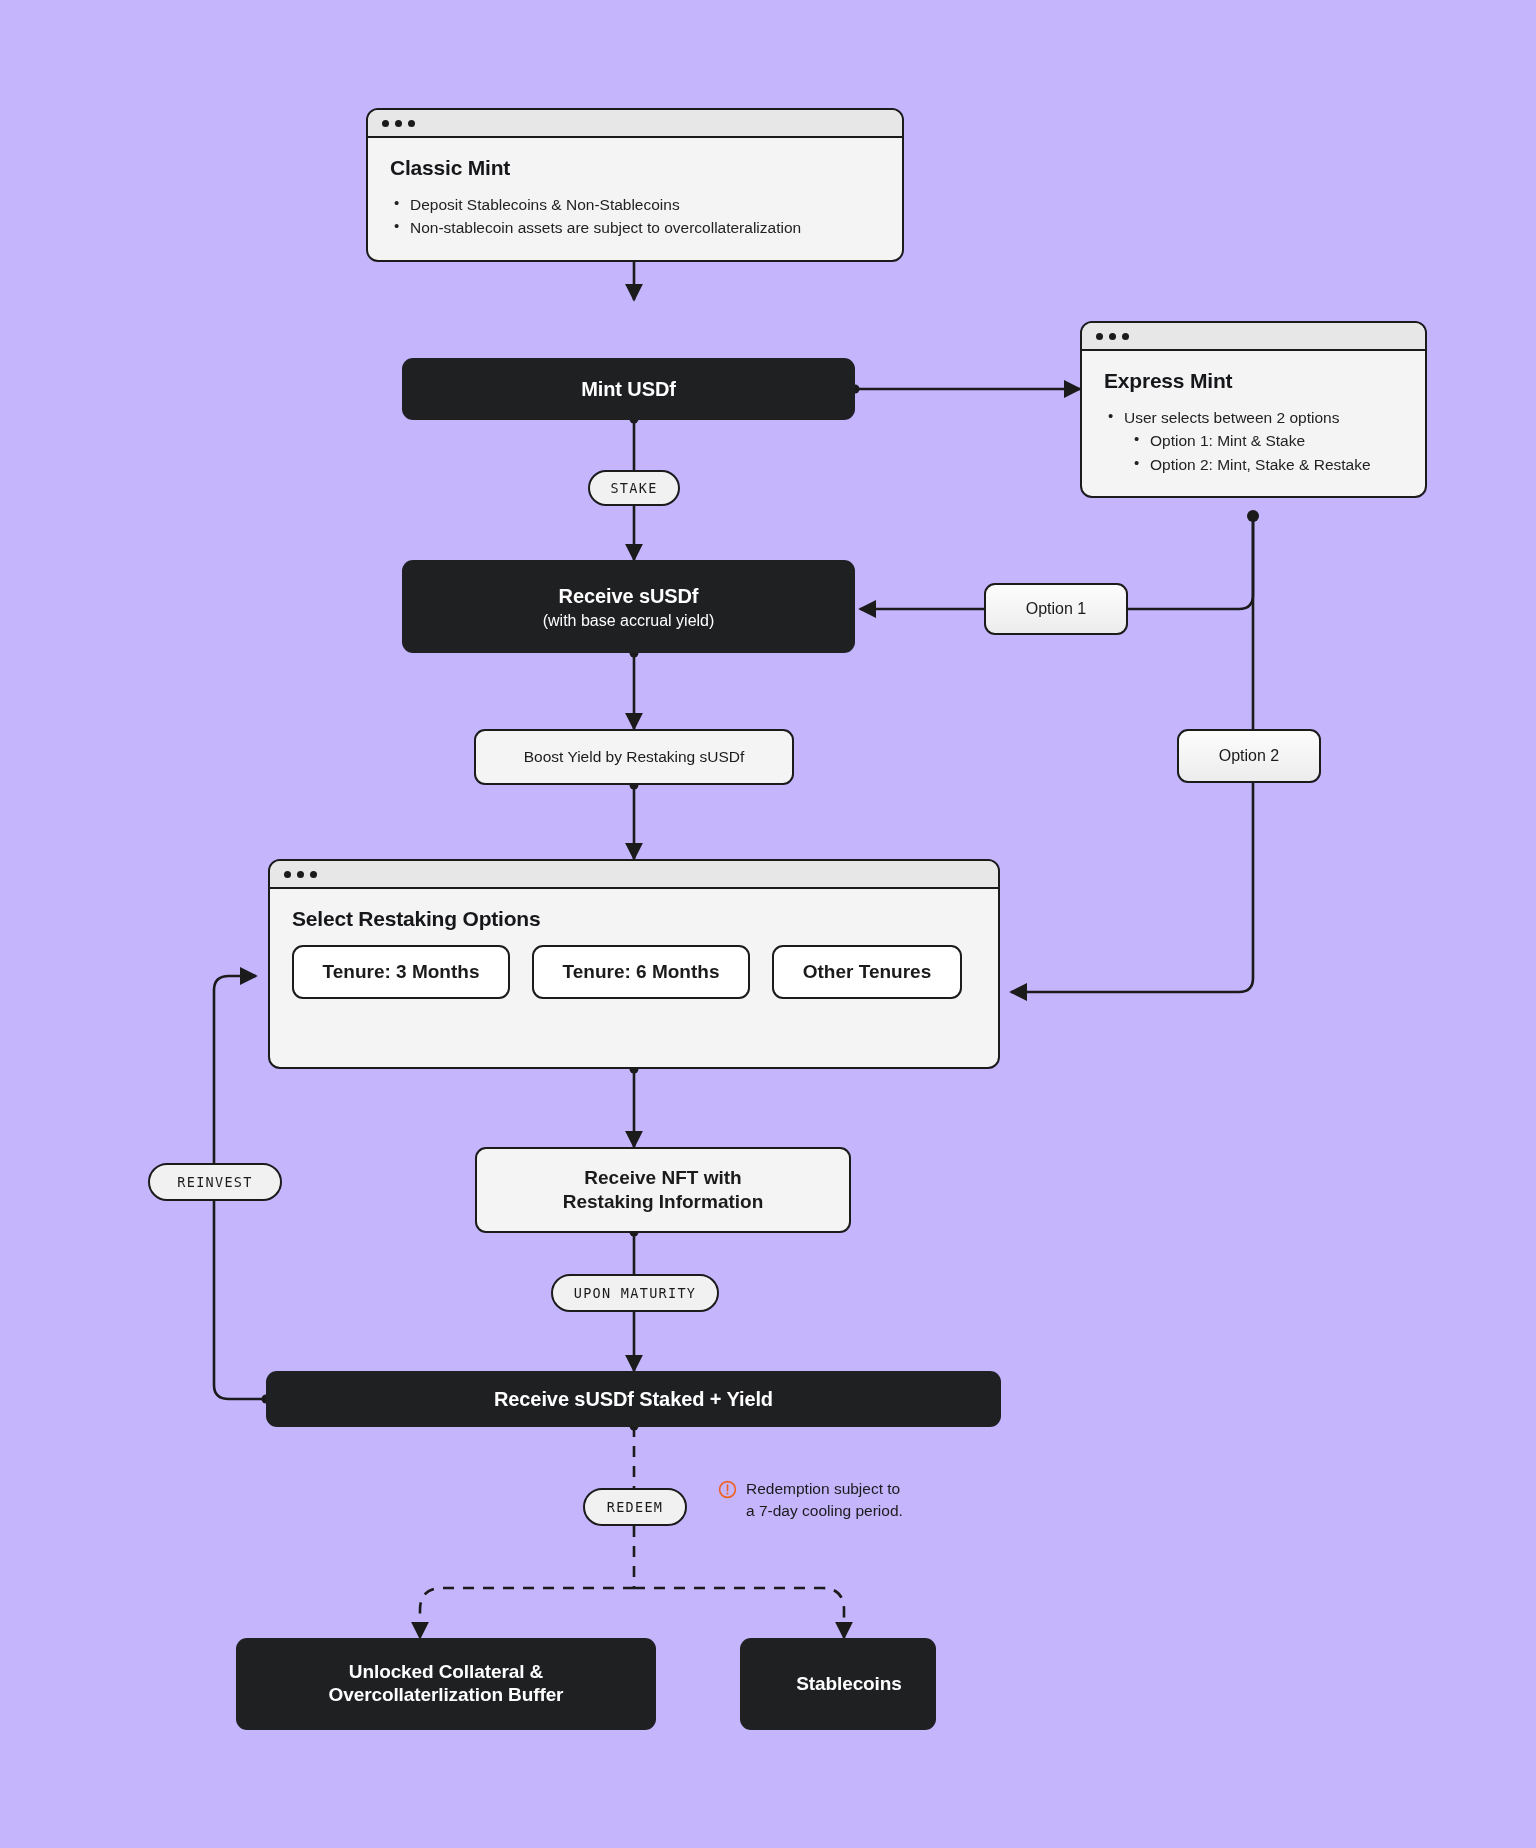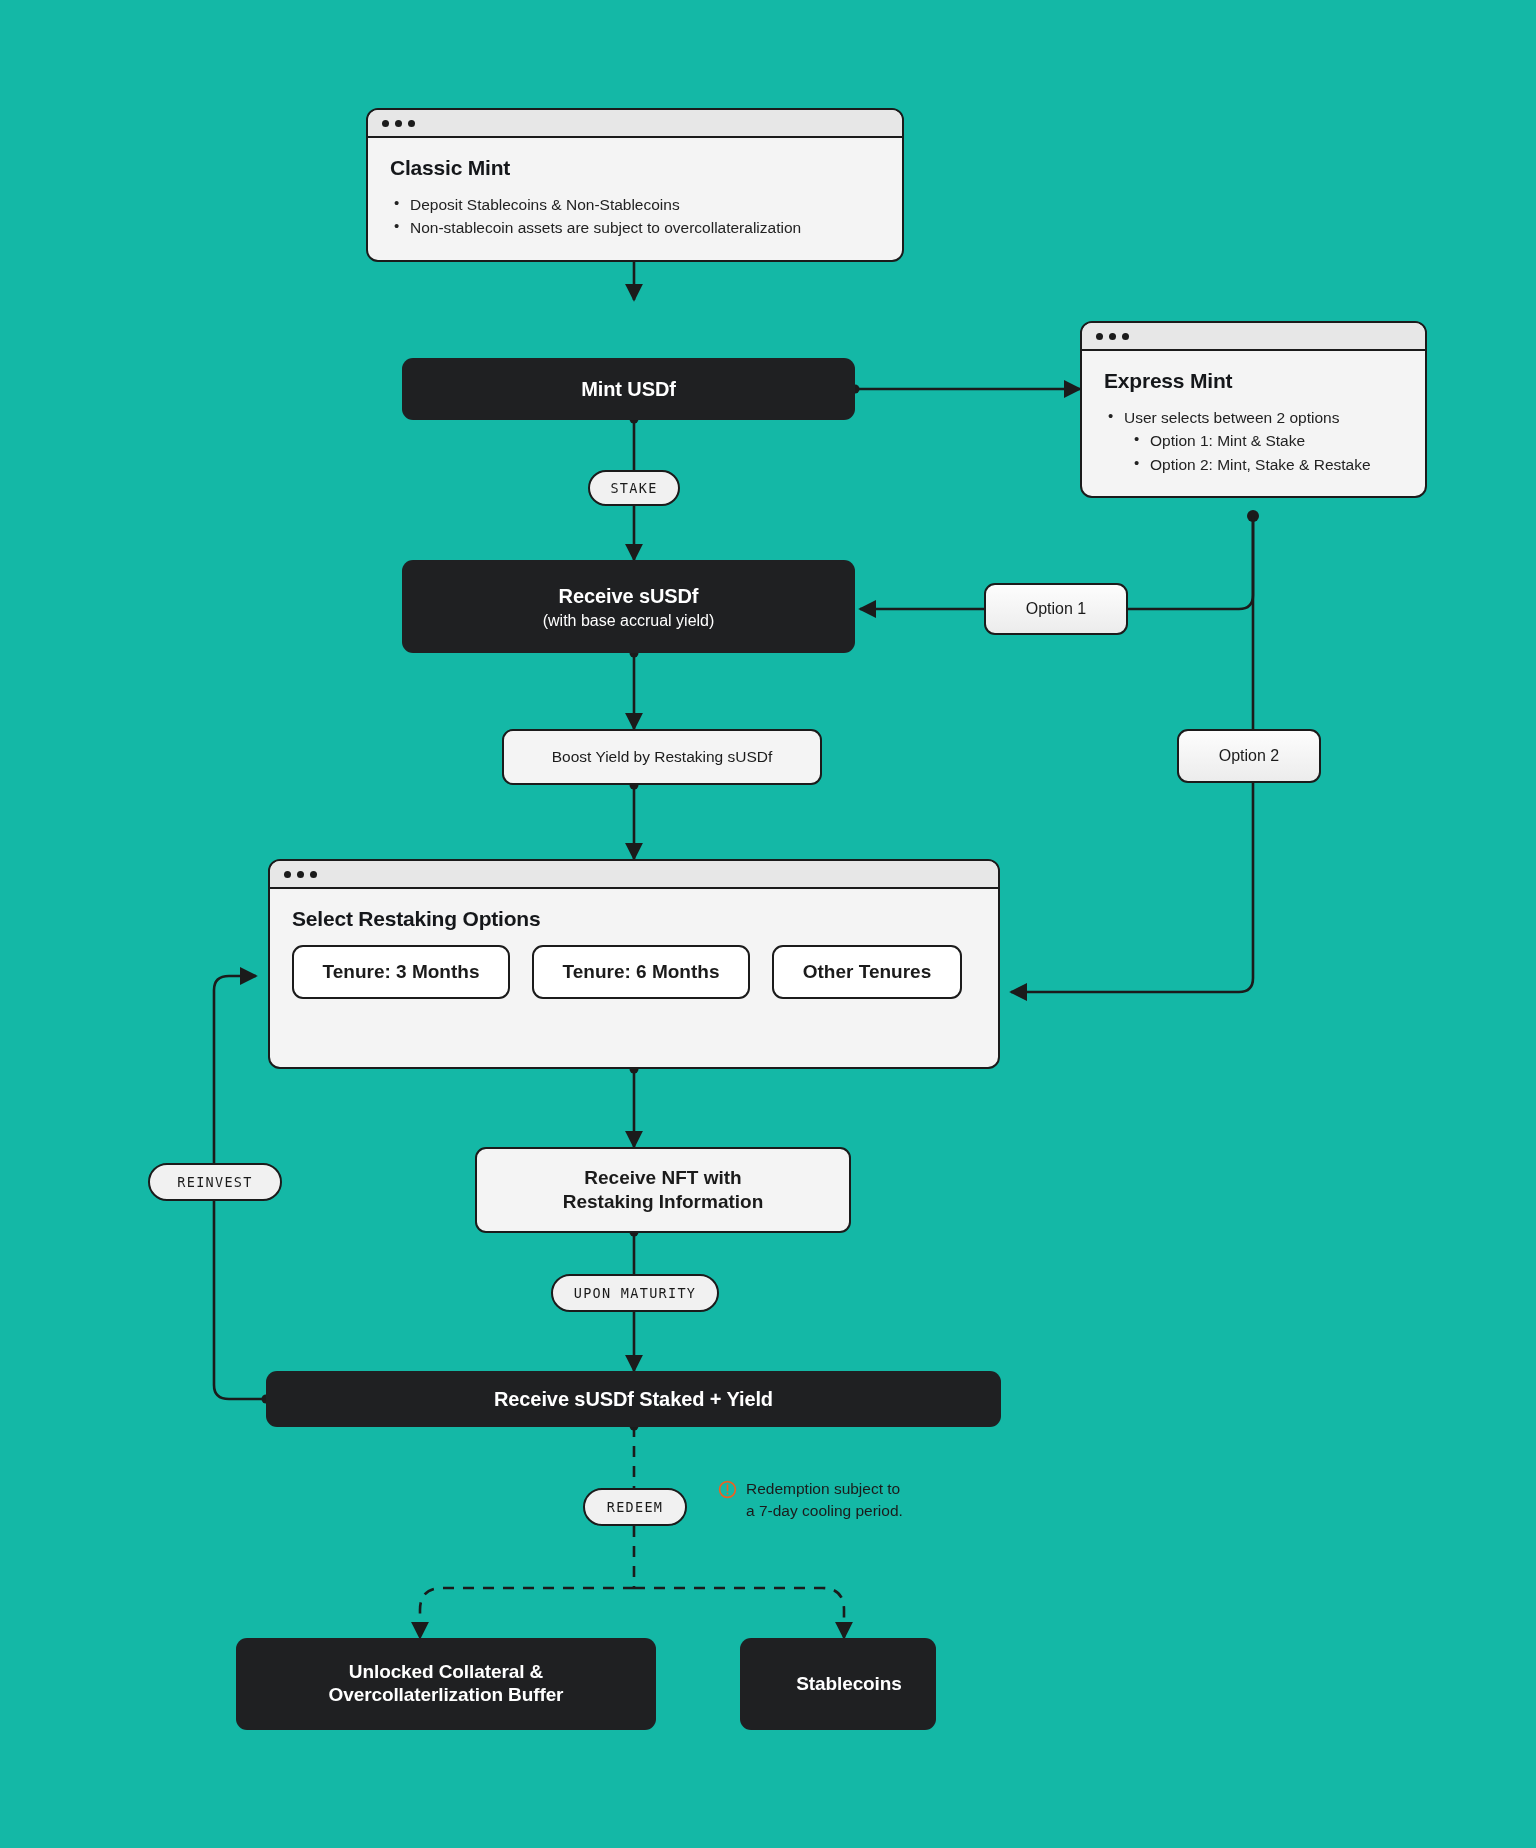--- a/index.html
+++ b/index.html
@@ -8,21 +8,21 @@
     background: #ffffff;
   }
   body {
     font-family: "Liberation Sans", sans-serif;
     color: #1b1b1b;
   }
   #stage {
     position: relative;
     width: 1536px;
     height: 1848px;
-    background: #14b8a6;
+    background: #c4b5fd;
     overflow: hidden;
   }
   svg.wires {
     position: absolute;
     left: 0;
     top: 0;
     width: 1536px;
     height: 1848px;
     pointer-events: none;
   }
@@ -268,21 +268,21 @@
 
   <div class="node caplabel" style="left:588px; top:470px; width:92px; height:36px;">STAKE</div>
 
   <div class="node dark" style="left:402px; top:560px; width:453px; height:93px;">
     <div class="main">Receive sUSDf</div>
     <div class="sub">(with base accrual yield)</div>
   </div>
 
   <div class="node optpill" style="left:984px; top:583px; width:144px; height:52px;">Option 1</div>
 
-  <div class="node lightbox" style="left:502px; top:729px; width:320px; height:56px;">Boost Yield by Restaking sUSDf</div>
+  <div class="node lightbox" style="left:474px; top:729px; width:320px; height:56px;">Boost Yield by Restaking sUSDf</div>
 
   <div class="node optpill" style="left:1177px; top:729px; width:144px; height:54px;">Option 2</div>
 
   <div class="node panel" style="left:268px; top:859px; width:732px; height:210px;">
     <div class="panel-bar">
       <span class="dot"></span>
       <span class="dot"></span>
       <span class="dot"></span>
     </div>
     <div class="panel-body" style="padding:18px 22px;">

